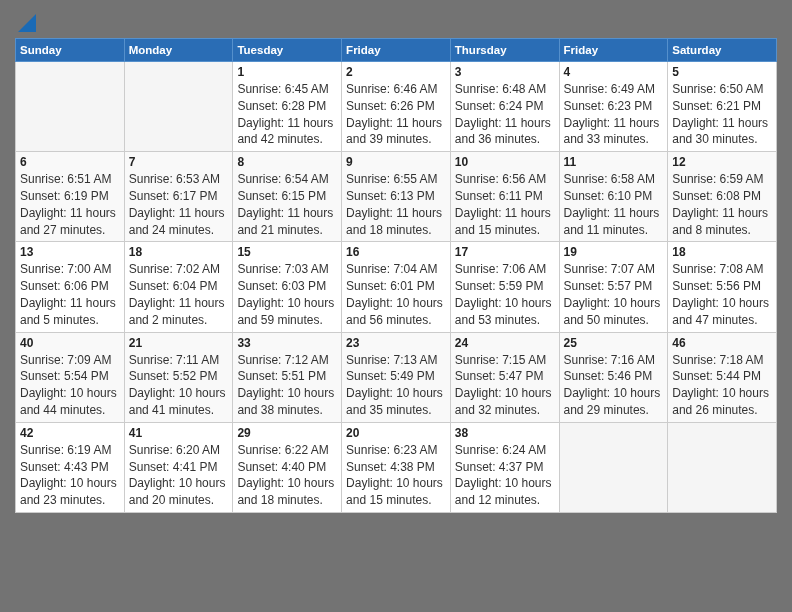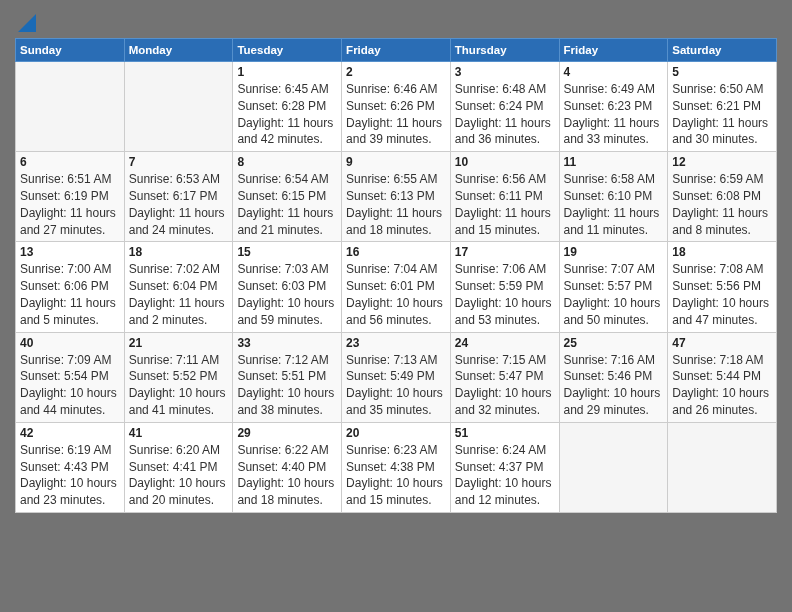--- a/index.html
+++ b/index.html
@@ -233,21 +233,21 @@
           </td>
           <td>
             <span class="day-number">24</span>
             <div class="cell-content">Sunrise: 7:15 AM<br>Sunset: 5:47 PM<br>Daylight: 10 hours and 32 minutes.</div>
           </td>
           <td>
             <span class="day-number">25</span>
             <div class="cell-content">Sunrise: 7:16 AM<br>Sunset: 5:46 PM<br>Daylight: 10 hours and 29 minutes.</div>
           </td>
           <td>
-            <span class="day-number">47</span>
+            <span class="day-number">46</span>
             <div class="cell-content">Sunrise: 7:18 AM<br>Sunset: 5:44 PM<br>Daylight: 10 hours and 26 minutes.</div>
           </td>
         </tr>
         <tr>
           <td>
             <span class="day-number">42</span>
             <div class="cell-content">Sunrise: 6:19 AM<br>Sunset: 4:43 PM<br>Daylight: 10 hours and 23 minutes.</div>
           </td>
           <td>
             <span class="day-number">41</span>
@@ -255,21 +255,21 @@
           </td>
           <td>
             <span class="day-number">29</span>
             <div class="cell-content">Sunrise: 6:22 AM<br>Sunset: 4:40 PM<br>Daylight: 10 hours and 18 minutes.</div>
           </td>
           <td>
             <span class="day-number">20</span>
             <div class="cell-content">Sunrise: 6:23 AM<br>Sunset: 4:38 PM<br>Daylight: 10 hours and 15 minutes.</div>
           </td>
           <td>
-            <span class="day-number">51</span>
+            <span class="day-number">38</span>
             <div class="cell-content">Sunrise: 6:24 AM<br>Sunset: 4:37 PM<br>Daylight: 10 hours and 12 minutes.</div>
           </td>
           <td class="empty"></td>
           <td class="empty"></td>
         </tr>
       </tbody>
   </table>
 </div>
 
 </body></html>

